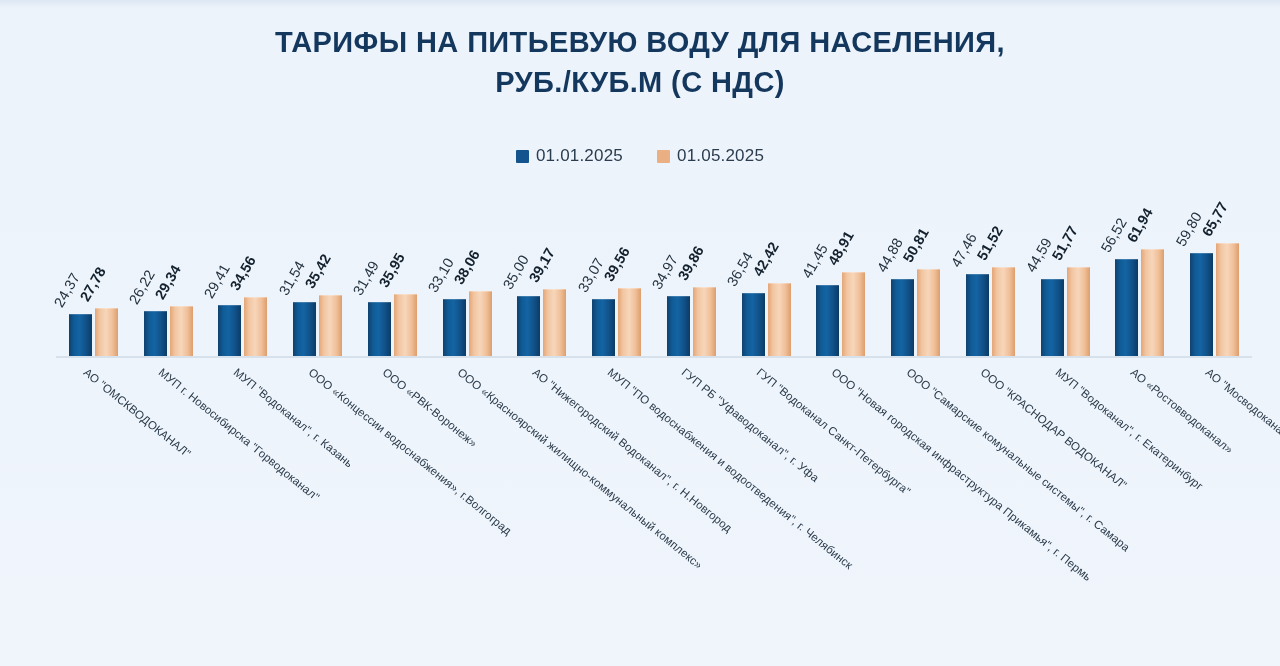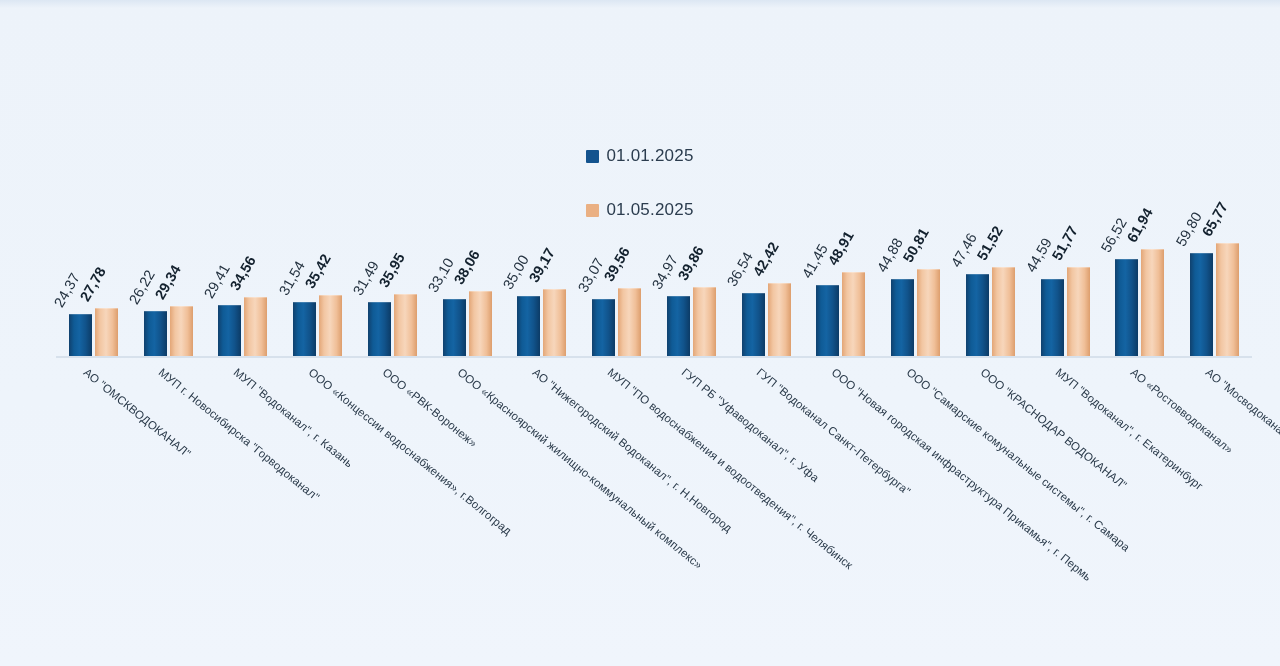--- a/index.html
+++ b/index.html
@@ -34,23 +34,22 @@
     letter-spacing: 0.4px;
     line-height: 1.38;
     text-transform: uppercase;
   }
 
   .legend {
     position: absolute;
     left: 0; right: 0; top: 146px;
     display: flex;
     justify-content: center;
-    align-items: center;
+    align-items: flex-start;
     gap: 34px;
-    flex-direction: column;
   }
   .legend-item { display: flex; align-items: center; gap: 7px; }
   .legend-swatch {
     width: 13px; height: 13px; display: inline-block;
     border-radius: 1px;
   }
   .legend-label {
     font-size: 17px;
     color: #2b3c4e;
     letter-spacing: .2px;
@@ -145,20 +144,24 @@
     font-size: 11.5px;
     color: #2a3a4a;
     letter-spacing: .1px;
   }
 </style>
 </head>
 <body>
 
 <div id="root">
 
+  <div class="chart-title">
+    <div>ТАРИФЫ НА ПИТЬЕВУЮ ВОДУ ДЛЯ НАСЕЛЕНИЯ,</div>
+    <div>РУБ./КУБ.М (С НДС)</div>
+  </div>
 
   <div class="legend" id="legend">
       <div class="legend-item">
         <span class="legend-swatch" style="background: rgb(19, 83, 142);"></span>
         <span class="legend-label">01.01.2025</span>
       </div>
       <div class="legend-item">
         <span class="legend-swatch" style="background: rgb(234, 176, 131);"></span>
         <span class="legend-label">01.05.2025</span>
       </div>

